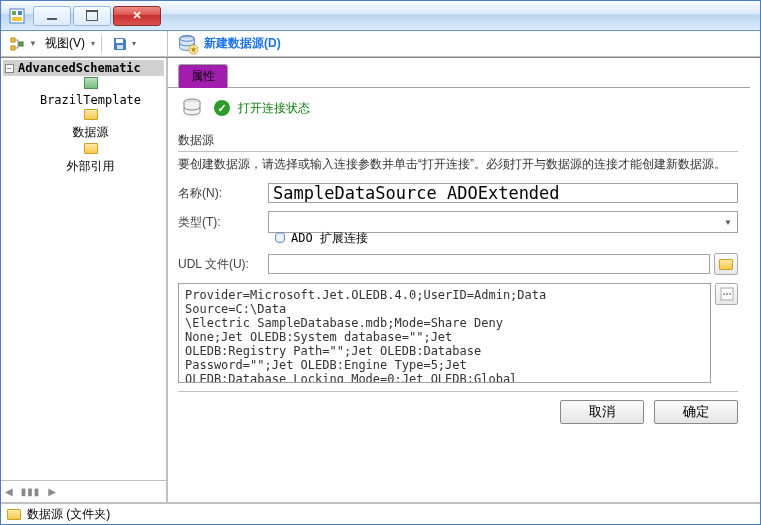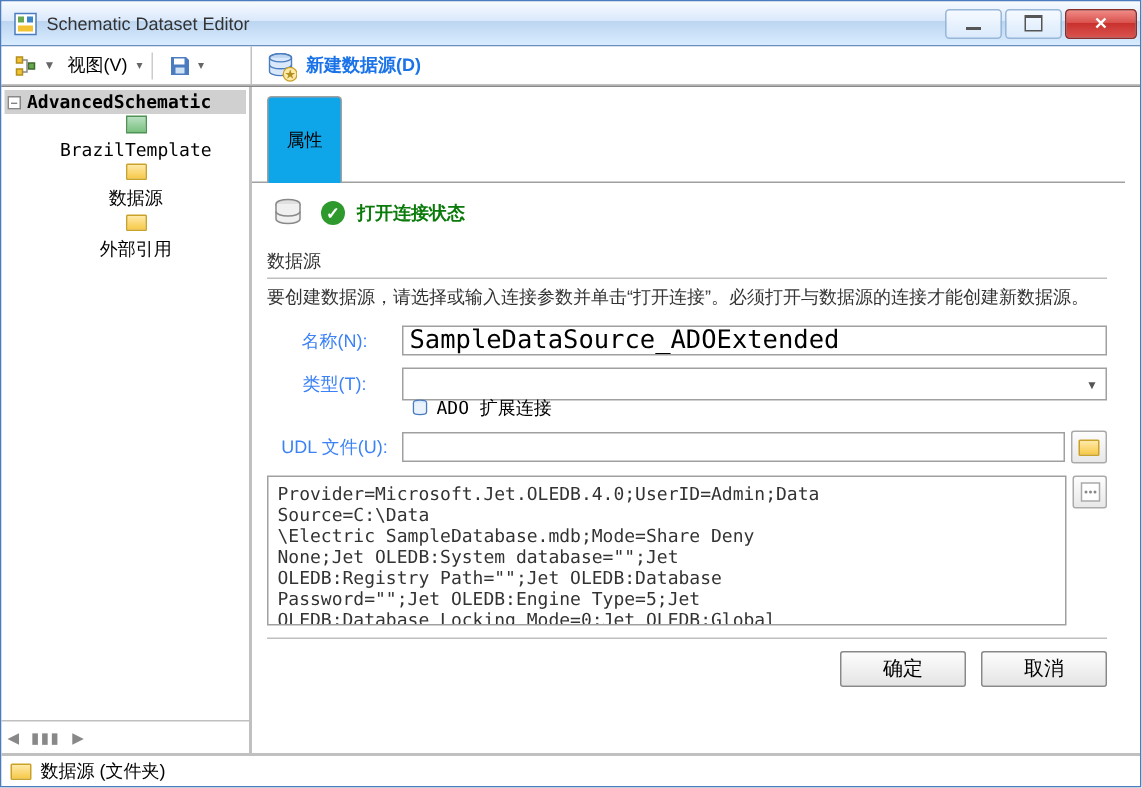--- a/index.html
+++ b/index.html
@@ -31,30 +31,30 @@
   .tree-node.child { margin-left:14px;flex-direction:column;}
   .exp { width:9px; height:9px; border:1px solid #888; font-size:8px; line-height:7px; text-align:center; background:#fff; color:#555;}
   .folder-icon { display:inline-block; width:14px; height:11px; background:linear-gradient(#ffe9a8,#f7c948); border:1px solid #c9a227; border-radius:1px;}
   .map-icon { width:14px; height:12px; background:linear-gradient(#b8e0c0,#7ac07f); border:1px solid #4e9254;}
   .side-footer { height:22px; border-top:1px solid #c0c0c0; display:flex; align-items:center; padding:0 4px; gap:8px; color:#888;}
   .side-footer .arrow { font-size:10px;}
   .side-footer .bar { font-size:10px; letter-spacing:1px;}
 
   .content { flex:1; background:#fff; display:flex; flex-direction:column; padding:6px 10px 0 0;}
   .tabs { display:flex; margin-left:10px;}
-  .tab { padding:20px 12px; border:1px solid #a0a0a0; border-bottom:none; background:#0ea5e9; border-radius:3px 3px 0 0; position:relative; z-index:2;}
+  .tab { padding:3px 12px; border:1px solid #a0a0a0; border-bottom:none; background:#a21caf; border-radius:3px 3px 0 0; position:relative; z-index:2;}
   .tabbody-wrap { border-top:1px solid #a0a0a0; margin-top:-1px;}
   .tabbody { padding:8px 12px 8px 10px;}
   .statusline { display:flex; align-items:center; gap:8px; margin-bottom:10px;}
   .ok-icon { width:16px; height:16px; border-radius:50%; background:#2e9a2e; color:#fff; display:flex; align-items:center; justify-content:center; font-size:11px; font-weight:bold;}
-  .status-text { color:#0a7a0a; font-weight:bold;}
+  .status-text { color:#0a7a0a; font-weight:normal;}
   .section-title { padding:2px 0; border-bottom:1px solid #c0c0c0; margin-bottom:4px; color:#333;}
   .desc { color:#333; margin-bottom:10px; font-size:12px;}
   .form-row { display:flex; align-items:center; margin-bottom:8px;}
-  .form-label { width:90px; color:#3b82f6;text-align:center;}
+  .form-label { width:90px; color:#404040;}
   .form-input { flex:1; border:1px solid #a0a0a0; padding:2px 4px; font-family:Consolas,monospace; font-size:17px; background:#fff; height:20px;}
   .form-select { flex:1; display:flex; align-items:center; border:1px solid #a0a0a0; background:#fff; height:22px;}
   .sel-text { flex:1; padding:0 4px; display:flex; align-items:center; gap:4px; font-family:Consolas,monospace; font-size:12px;margin-top:32px;}
   .sel-arrow { width:18px; text-align:center; color:#555; font-size:8px;}
   .btn-icon { width:24px; height:22px; border:1px solid #aaa; background:linear-gradient(#fdfdfd,#e8e8e8); margin-left:4px; display:flex; align-items:center; justify-content:center; border-radius:2px;}
   .textarea { font-family:Consolas,monospace; font-size:12px; white-space:pre; border:1px solid #a0a0a0; padding:4px 6px; width:100%; height:100px; resize:none; overflow:hidden; background:#fff; color:#333;}
   .form-row.top-align { align-items:flex-start;}
   .btnrow { display:flex; justify-content:flex-end; gap:10px; border-top:1px solid #c0c0c0; padding-top:8px; margin-top:6px;}
   .btn { width:84px; height:24px; border:1px solid #888; background:linear-gradient(#fdfdfd,#e4e4e4); border-radius:2px;}
 
@@ -66,21 +66,20 @@
 
 <div class="window">
 
   <div class="titlebar">
     <svg class="app-icon" viewBox="0 0 16 16">
         <rect x="1" y="1" width="14" height="14" fill="#fff" stroke="#4a7cbf"></rect>
         <rect x="3" y="3" width="4" height="4" fill="#6aa84f"></rect>
         <rect x="9" y="3" width="4" height="4" fill="#3d85c6"></rect>
         <rect x="3" y="9" width="10" height="4" fill="#f1c232"></rect>
       </svg>
-    <span class="title">Schematic Dataset Editor</span>
     <div class="winbtn min"></div>
     <div class="winbtn max"></div>
     <div class="winbtn close"></div>
   </div>
 
   <div class="toprow">
     <div class="toolbar-left">
       <div class="tlbtn">
         <svg width="16" height="16" viewBox="0 0 16 16">
             <rect x="2" y="2" width="4" height="4" fill="#f1c232" stroke="#b38f1d"></rect>
@@ -204,22 +203,22 @@
             <svg width="14" height="14" viewBox="0 0 14 14">
                   <rect x="1" y="1" width="12" height="12" fill="#fff" stroke="#aaa"></rect>
                   <circle cx="4" cy="7" r="1" fill="#888"></circle>
                   <circle cx="7" cy="7" r="1" fill="#888"></circle>
                   <circle cx="10" cy="7" r="1" fill="#888"></circle>
                 </svg>
           </div>
         </div>
 
         <div class="btnrow">
+          <button class="btn">取消</button>
           <button class="btn">确定</button>
-          <button class="btn">取消</button>
         </div>
 
       </div>
       </div>
     </div>
   </div>
 
   <div class="statusbar">
     <span class="folder-icon"></span>
     <span>数据源 (文件夹)</span>

